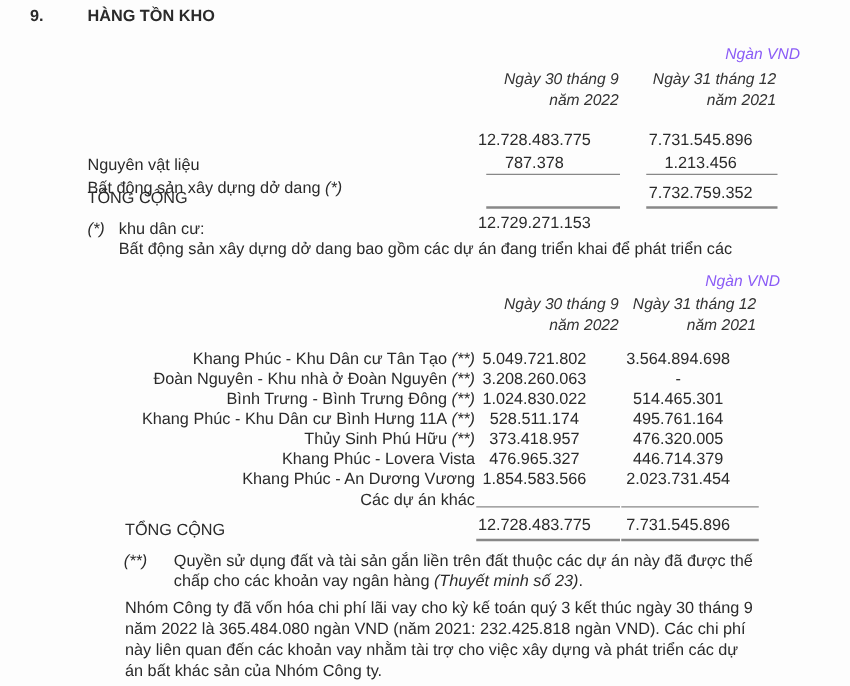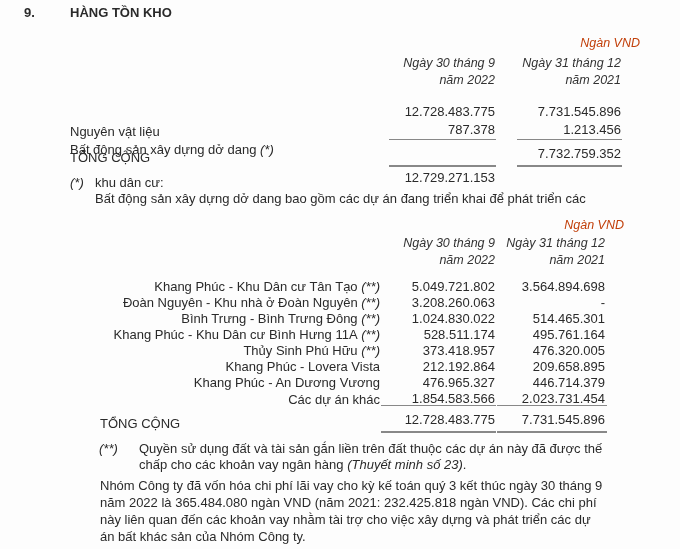--- a/index.html
+++ b/index.html
@@ -23,36 +23,36 @@
     }
     .section-title {
       left: 70px; top: 5px;
       font-weight: bold; font-size: 13px;
     }
     .unit {
       font-style: italic;
       text-align: right;
       width: 120px;
       font-size: 12.5px;
-      color: #c2410c;
+      color: #8b5cf6;
     }
     .colhead {
       font-style: italic;
       text-align: right;
       font-size: 12.5px;
       line-height: 17px;
       color: #333;
     }
     .row-label {
       font-size: 13px;
       white-space: nowrap;
       line-height: 16px;
     }
     .num {
-      text-align: right;
+      text-align: center;
       font-size: 13px;
       line-height: 16px;
       white-space: nowrap;
     }
     .bold { font-weight: normal; }
     .rule {
       height: 0;
       border-top: 1.5px solid #888;
     }
     .rule-thick {
@@ -133,32 +133,30 @@
   <div class="row-label"><span>Khang Phúc - An Dương Vương</span><span class="ital"></span></div>
   <div class="row-label" style="margin-top:1px;"><span>Các dự án khác</span><span class="ital"></span></div>
 </div>
 
 <div class="abs" style="left:360px; top:279px; width:135px;">
   <div class="num">5.049.721.802</div>
   <div class="num">3.208.260.063</div>
   <div class="num">1.024.830.022</div>
   <div class="num">528.511.174</div>
   <div class="num">373.418.957</div>
-  <div class="num">212.192.864</div>
   <div class="num">476.965.327</div>
   <div class="num">1.854.583.566</div>
 </div>
 
 <div class="abs" style="left:480px; top:279px; width:125px;">
   <div class="num">3.564.894.698</div>
   <div class="num">-</div>
   <div class="num">514.465.301</div>
   <div class="num">495.761.164</div>
   <div class="num">476.320.005</div>
-  <div class="num">209.658.895</div>
   <div class="num">446.714.379</div>
   <div class="num">2.023.731.454</div>
 </div>
 
 <div class="abs rule" style="left:381px; top:405px; width:115px;"></div>
 <div class="abs rule" style="left:497px; top:405px; width:110px;"></div>
 
 <div class="abs row-label bold" style="left:100px; top:416px;">TỔNG CỘNG</div>
 <div class="abs num bold" style="left:360px; top:412px; width:135px;">12.728.483.775</div>
 <div class="abs num bold" style="left:480px; top:412px; width:125px;">7.731.545.896</div>

